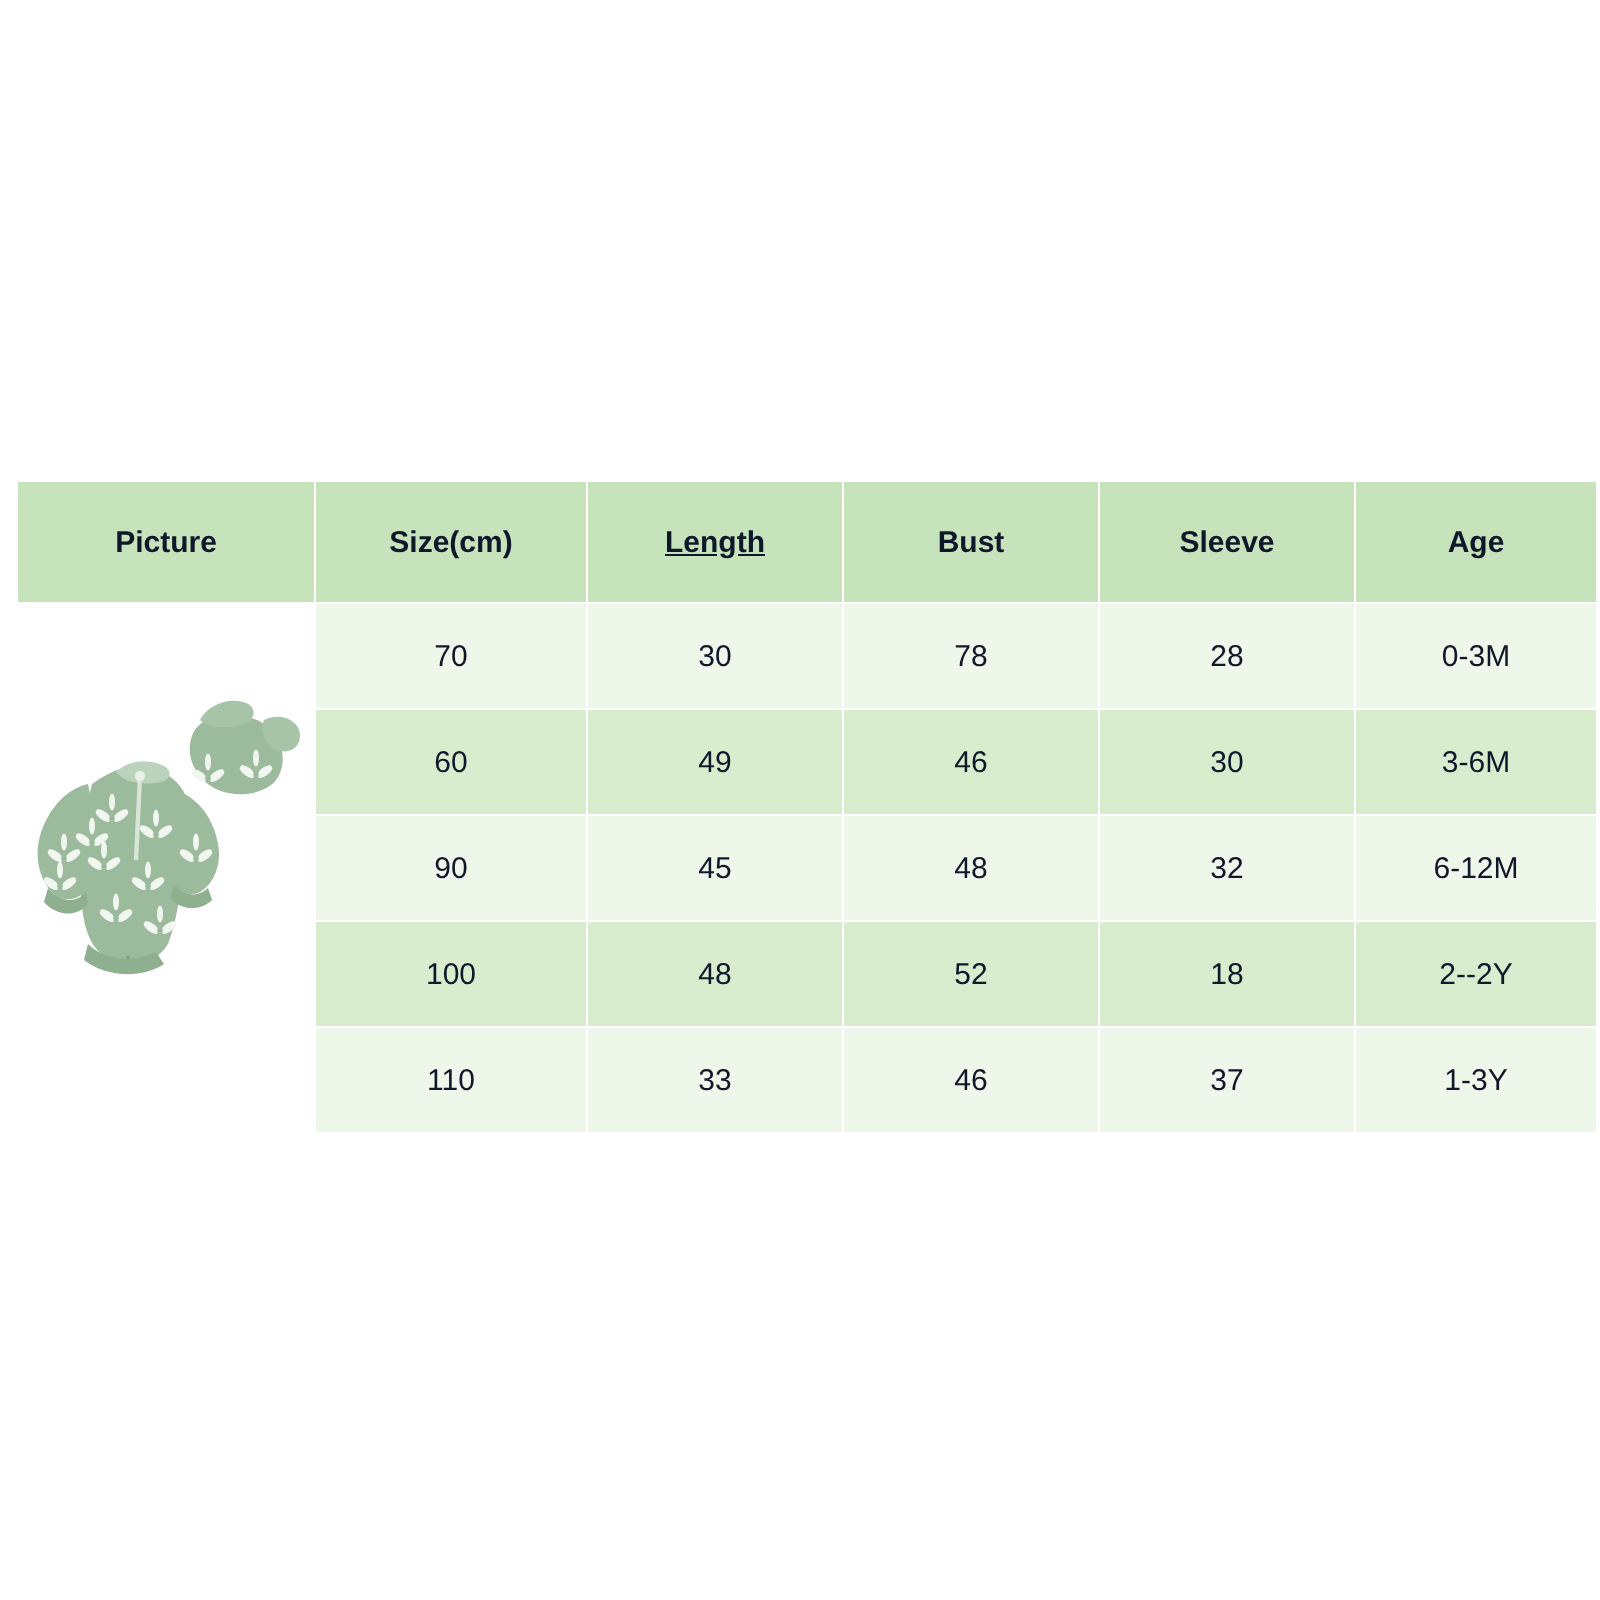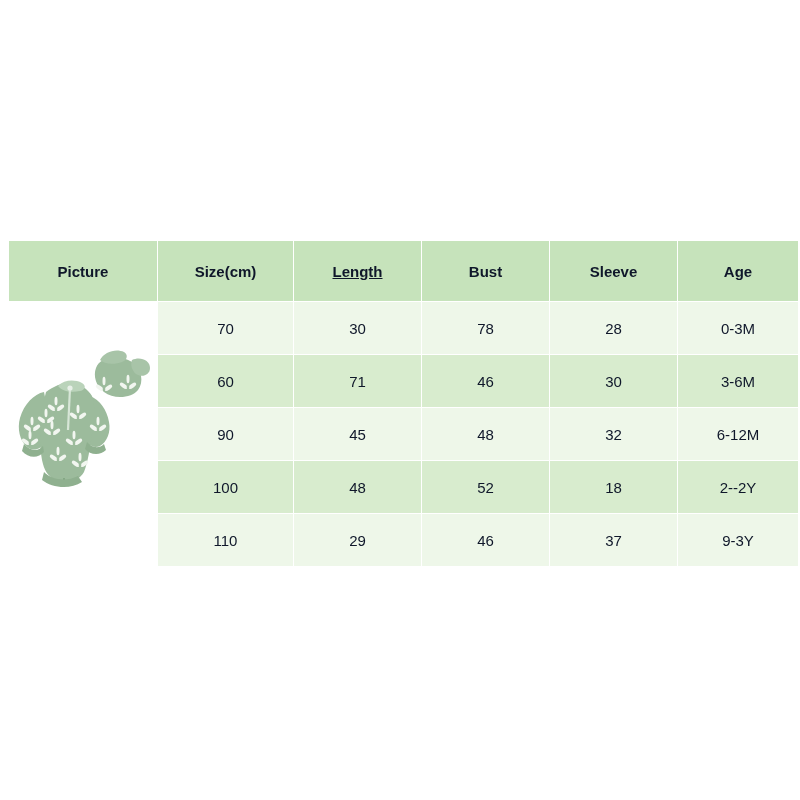--- a/index.html
+++ b/index.html
@@ -102,45 +102,45 @@
       <tr class="odd">
         <td class="pic-cell" rowspan="5"></td>
         <td>70</td>
         <td>30</td>
         <td>78</td>
         <td>28</td>
         <td>0-3M</td>
       </tr>
       <tr class="even">
         <td>60</td>
-        <td>71</td>
+        <td>49</td>
         <td>46</td>
         <td>30</td>
         <td>3-6M</td>
       </tr>
       <tr class="odd">
         <td>90</td>
         <td>45</td>
         <td>48</td>
         <td>32</td>
         <td>6-12M</td>
       </tr>
       <tr class="even">
         <td>100</td>
         <td>48</td>
         <td>52</td>
         <td>18</td>
         <td>2--2Y</td>
       </tr>
       <tr class="odd">
         <td>110</td>
-        <td>29</td>
+        <td>33</td>
         <td>46</td>
         <td>37</td>
-        <td>9-3Y</td>
+        <td>1-3Y</td>
       </tr>
     </tbody>
   </table>
 
   <div class="product-photo">
     <svg class="garment" viewBox="0 0 148 180" xmlns="http://www.w3.org/2000/svg">
       <defs>
         <g id="petal-cluster">
           <ellipse cx="0" cy="-5" rx="1.5" ry="4.2" fill="#f2f6f0"></ellipse>
           <ellipse cx="4.5" cy="-2.5" rx="1.5" ry="4.2" fill="#f2f6f0" transform="rotate(55)"></ellipse>

